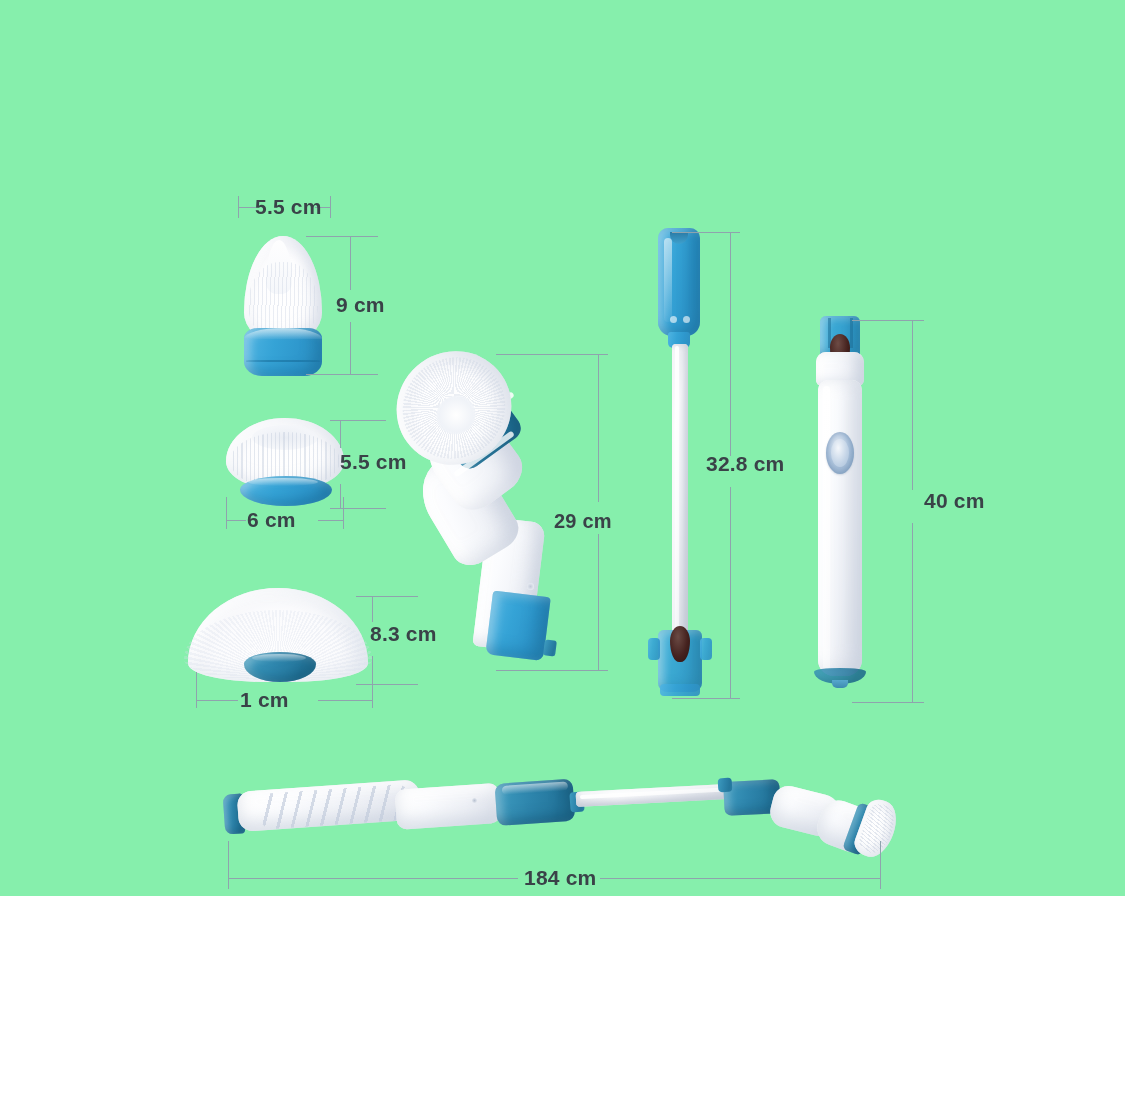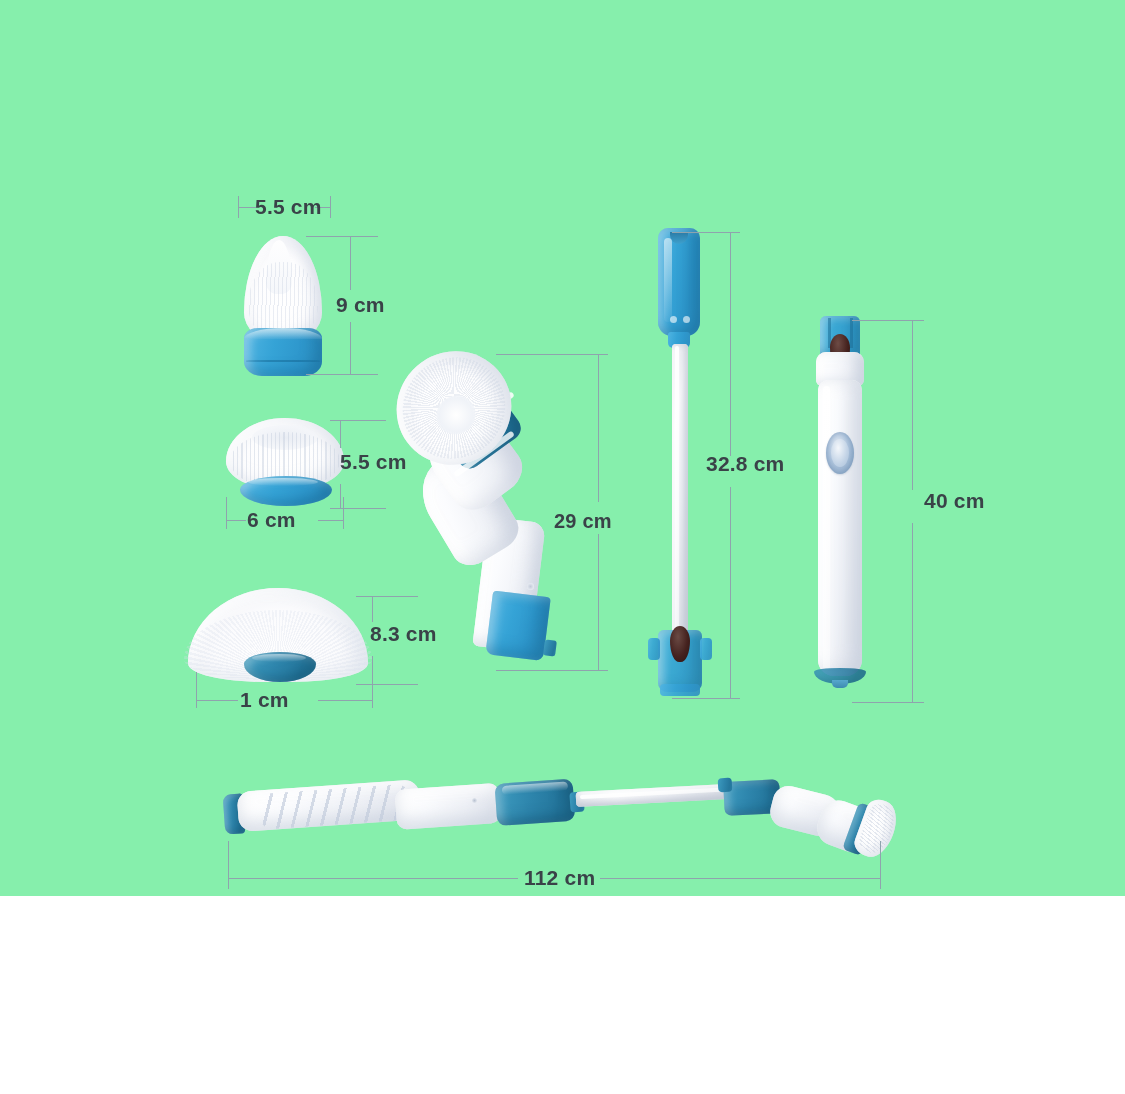--- a/index.html
+++ b/index.html
@@ -432,15 +432,15 @@
                 background: repeating-linear-gradient(20deg,
                    rgba(203,211,226,0) 0px, rgba(203,211,226,0) 2px,
                    rgba(196,205,221,.6) 2px, rgba(196,205,221,.6) 3px);
                 opacity:.75;"></div>
   </div>
 
   <div class="tick-v" style="left:228px; top:841px; height:48px;"></div>
   <div class="tick-v" style="left:880px; top:841px; height:48px;"></div>
   <div class="dim-line-h" style="left:228px; top:878px; width:290px;"></div>
   <div class="dim-line-h" style="left:600px; top:878px; width:281px;"></div>
-  <div class="dim-label" style="left:524px; top:866px; font-size:21px;">112 cm</div>
+  <div class="dim-label" style="left:524px; top:866px; font-size:21px;">184 cm</div>
 
 </div>
 
 </body></html>

